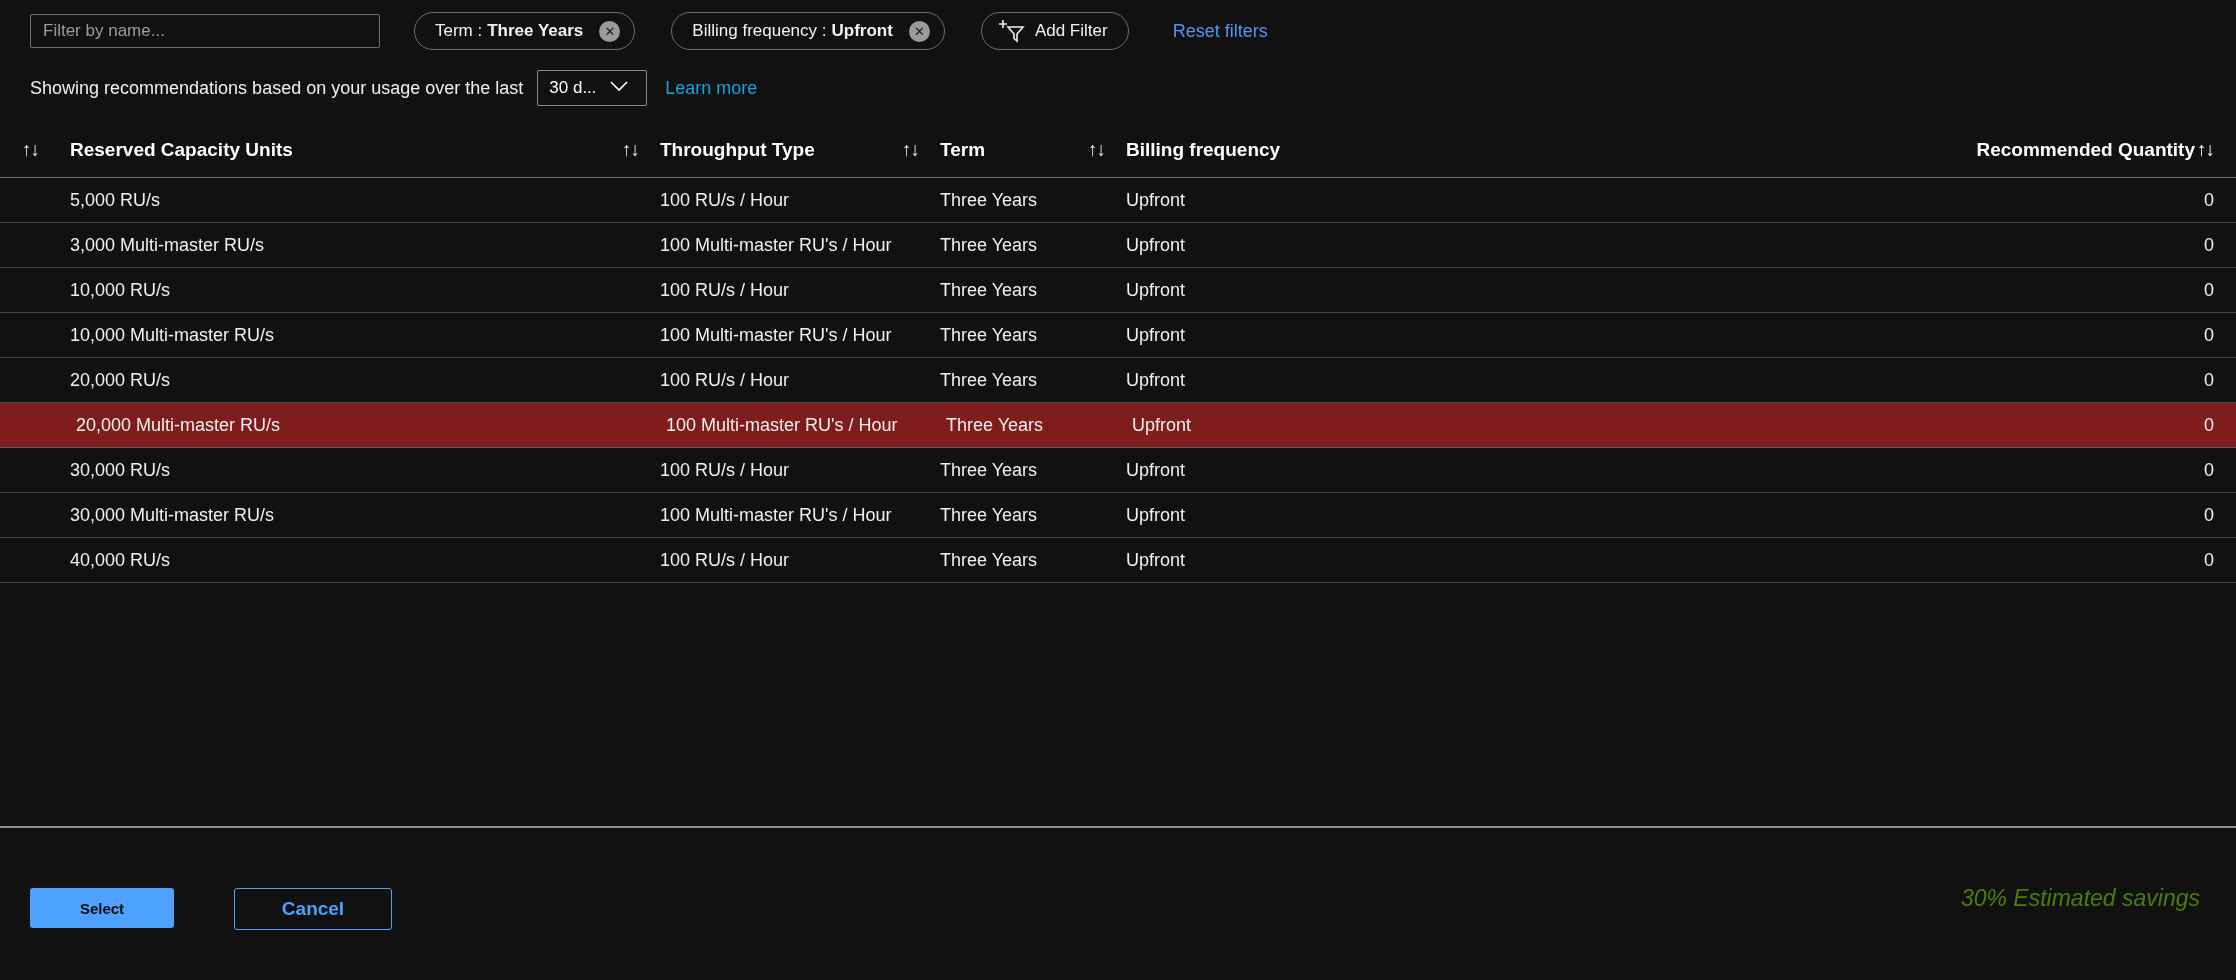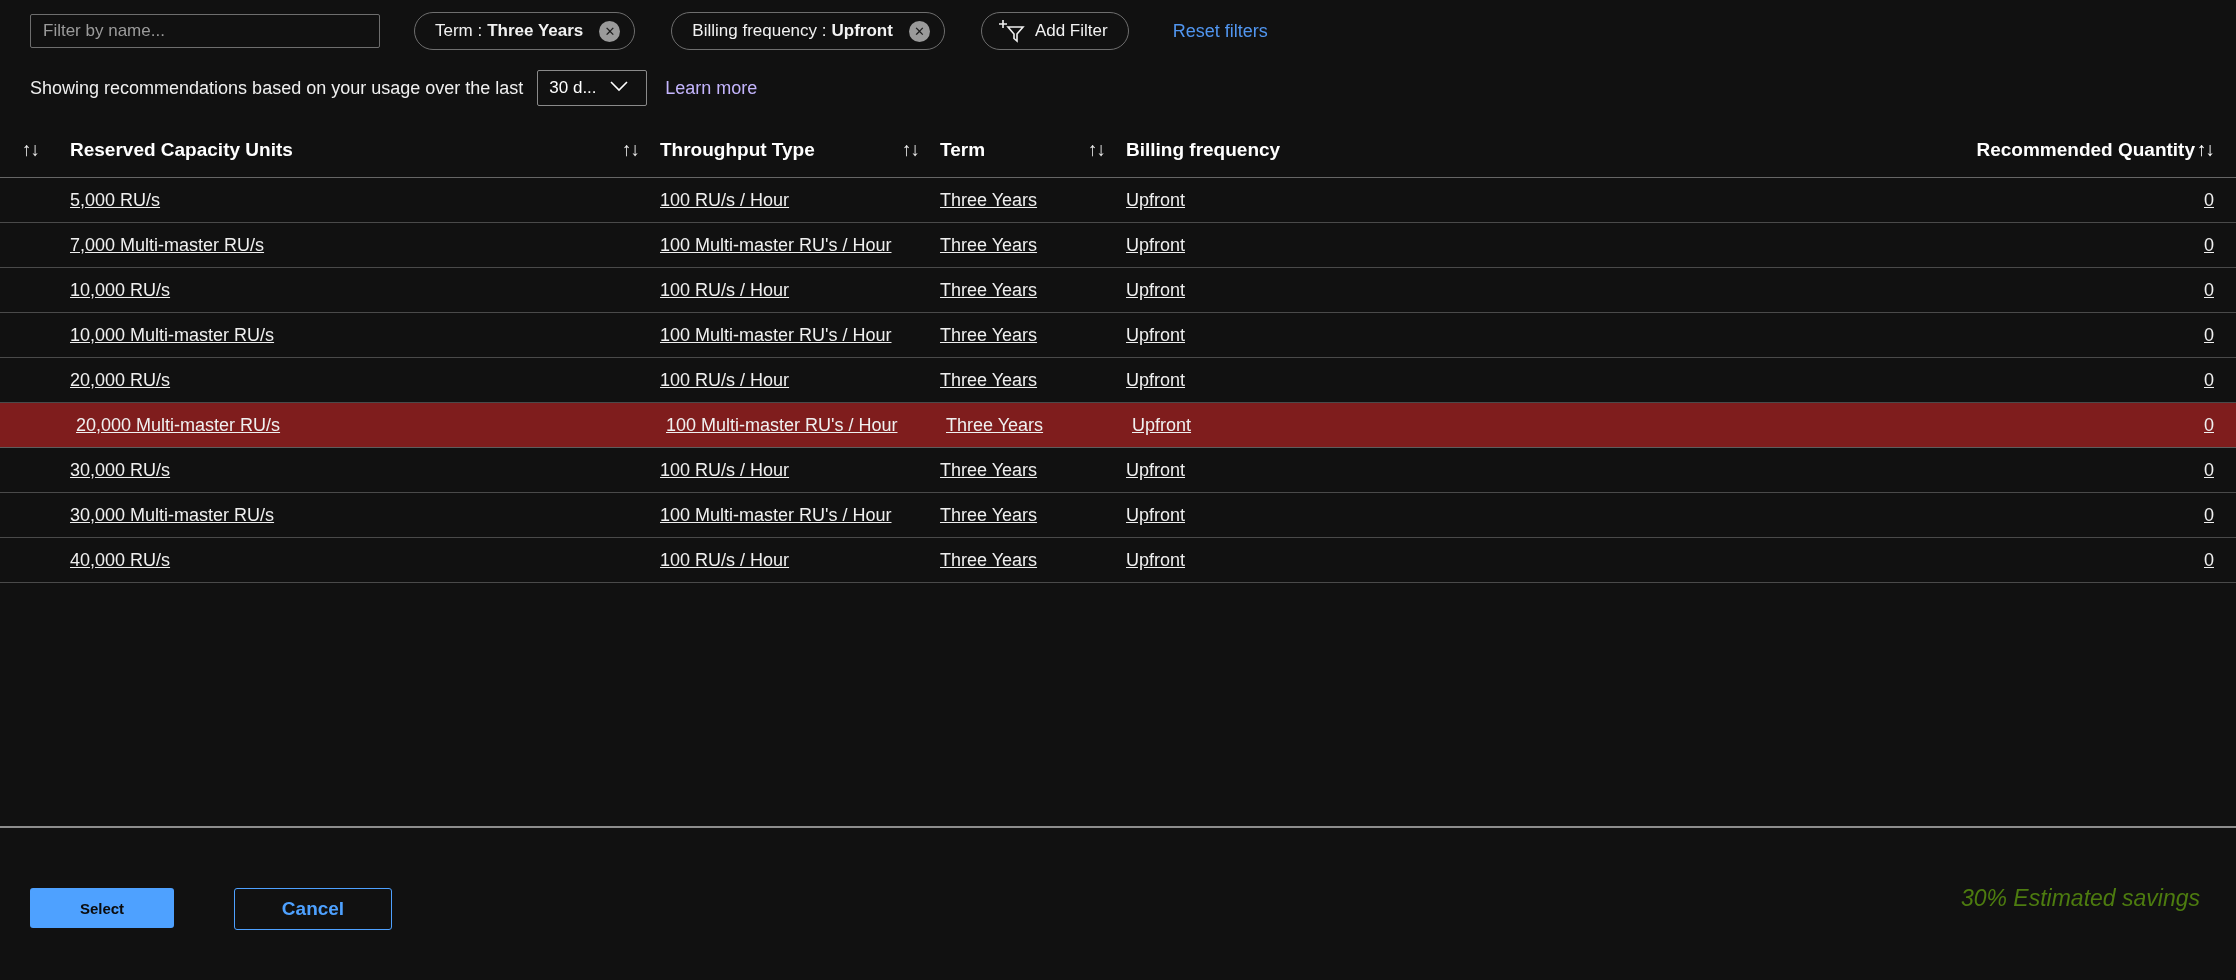--- a/index.html
+++ b/index.html
@@ -69,21 +69,21 @@
   }
   .usage-select {
     margin-left: 14px;
     width: 110px; height: 36px;
     background: #111111; color: #ffffff;
     border: 1px solid #8a8a8a; border-radius: 2px;
     display: inline-flex; align-items: center; justify-content: space-between;
     padding: 0 16px 0 11px; font-size: 17px; cursor: pointer;
   }
   .chev { display: inline-block; }
-  .learn-more { margin-left: 18px; color: #c4b5fd; font-size: 18px; cursor: pointer; }
+  .learn-more { margin-left: 18px; color: #0ea5e9; font-size: 18px; cursor: pointer; }
 
   
   .table { position: absolute; left: 0; top: 122px; width: 2236px; }
   .thead {
     display: flex; align-items: center; height: 56px;
     padding-left: 22px; padding-right: 22px;
     border-bottom: 1px solid #666666;
   }
   .tr {
     display: flex; align-items: center; height: 45px;
@@ -100,21 +100,21 @@
   }
   .col-rcu   { flex: 0 0 562px; }
   .col-tt    { flex: 0 0 242px; }
   .col-term  { flex: 0 0 148px; }
   .col-bf    { flex: 0 0 188px; }
   .col-rq    { flex: 1 1 auto; text-align: right; }
 
   .th {
     font-size: 19px; font-weight: bold; color: #ffffff; white-space: nowrap;
   }
-  .td { font-size: 18px; color: #f0f0f0; white-space: nowrap; text-decoration: underline; }
+  .td { font-size: 18px; color: #f0f0f0; white-space: nowrap; }
   .td.num { text-align: right; }
 
   .th.col-rcu  { padding-left: 10px; }
   .td.col-rcu  { padding-left: 10px; }
   .th.col-rq   { text-align: right; }
   .sort-inline { font-size: 19px; letter-spacing: -1px; margin-left: 2px; }
 
   
   .footer-divider {
     position: absolute; left: 0; top: 826px; width: 2236px; height: 2px;
@@ -218,21 +218,21 @@
           <span class="sort-ico"></span>
           <span class="td col-tt">100 RU/s / Hour</span>
           <span class="sort-ico"></span>
           <span class="td col-term">Three Years</span>
           <span class="sort-ico"></span>
           <span class="td col-bf">Upfront</span>
           <span class="td num col-rq">0</span>
         </div>
         <div class="tr">
           <span class="sort-ico"></span>
-          <span class="td col-rcu">7,000 Multi-master RU/s</span>
+          <span class="td col-rcu">3,000 Multi-master RU/s</span>
           <span class="sort-ico"></span>
           <span class="td col-tt">100 Multi-master RU's / Hour</span>
           <span class="sort-ico"></span>
           <span class="td col-term">Three Years</span>
           <span class="sort-ico"></span>
           <span class="td col-bf">Upfront</span>
           <span class="td num col-rq">0</span>
         </div>
         <div class="tr">
           <span class="sort-ico"></span>

